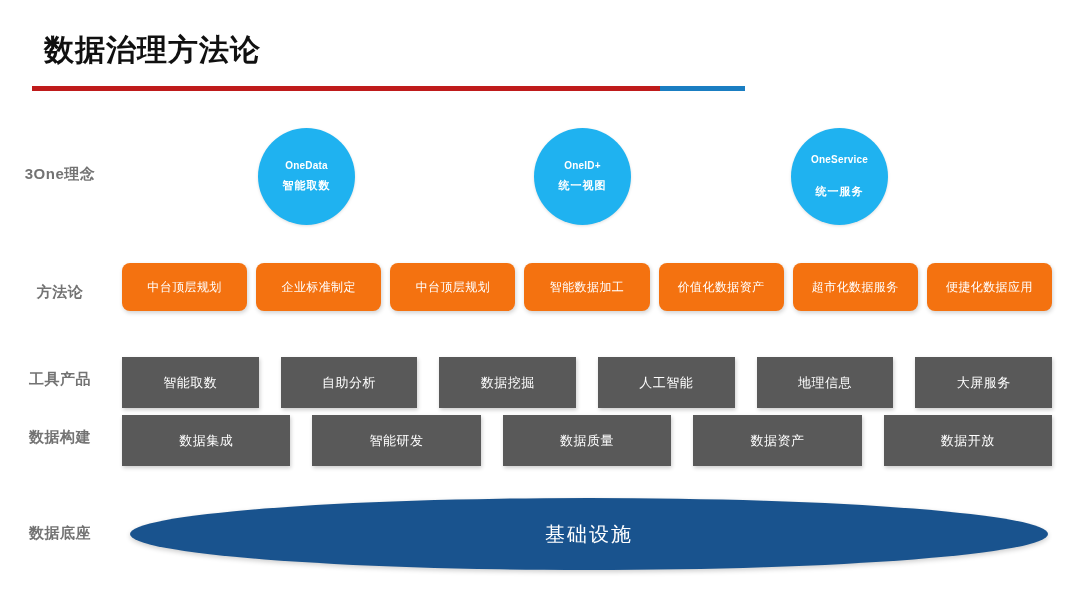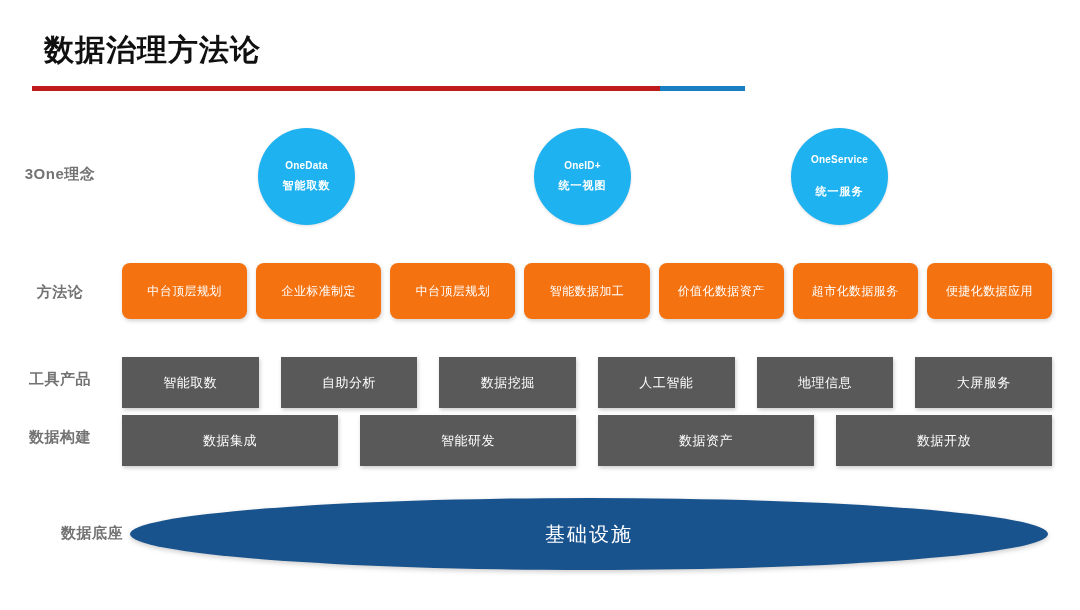--- a/index.html
+++ b/index.html
@@ -54,21 +54,21 @@
     font-size: 15px;
     font-weight: bold;
     color: #737373;
     letter-spacing: 0.5px;
     white-space: nowrap;
   }
   .row-label.lbl-concept  { top: 165px; }
   .row-label.lbl-method   { top: 283px; }
   .row-label.lbl-tools    { top: 370px; }
   .row-label.lbl-build    { top: 428px; }
-  .row-label.lbl-found    { top: 524px; padding-left: 32px; }
+  .row-label.lbl-found    { top: 524px; }
 
   
   .circle-row {
     position: absolute;
     left: 122px;
     top: 128px;
     width: 930px;
     height: 100px;
   }
   .concept-circle {
@@ -99,21 +99,21 @@
   .concept-circle.pos-0 { left: 136px; }
   .concept-circle.pos-1 { left: 412px; }
   .concept-circle.pos-2 { left: 669px; gap: 12px; }
 
   
   .method-row {
     position: absolute;
     left: 122px;
     top: 263px;
     width: 930px;
-    height: 56px;
+    height: 48px;
     display: flex;
     gap: 9px;
   }
   .method-box {
     flex: 1;
     background: #f47210;
     border-radius: 8px;
     color: #ffffff;
     font-size: 12px;
     letter-spacing: 0.4px;
@@ -209,17 +209,18 @@
   <div class="grey-box">自助分析</div>
   <div class="grey-box">数据挖掘</div>
   <div class="grey-box">人工智能</div>
   <div class="grey-box">地理信息</div>
   <div class="grey-box">大屏服务</div>
 </div>
 
 <div class="grey-row row-build">
   <div class="grey-box">数据集成</div>
   <div class="grey-box">智能研发</div>
+  <div class="grey-box">数据质量</div>
   <div class="grey-box">数据资产</div>
   <div class="grey-box">数据开放</div>
 </div>
 
 <div class="foundation">基础设施</div>
 
 </body></html>

